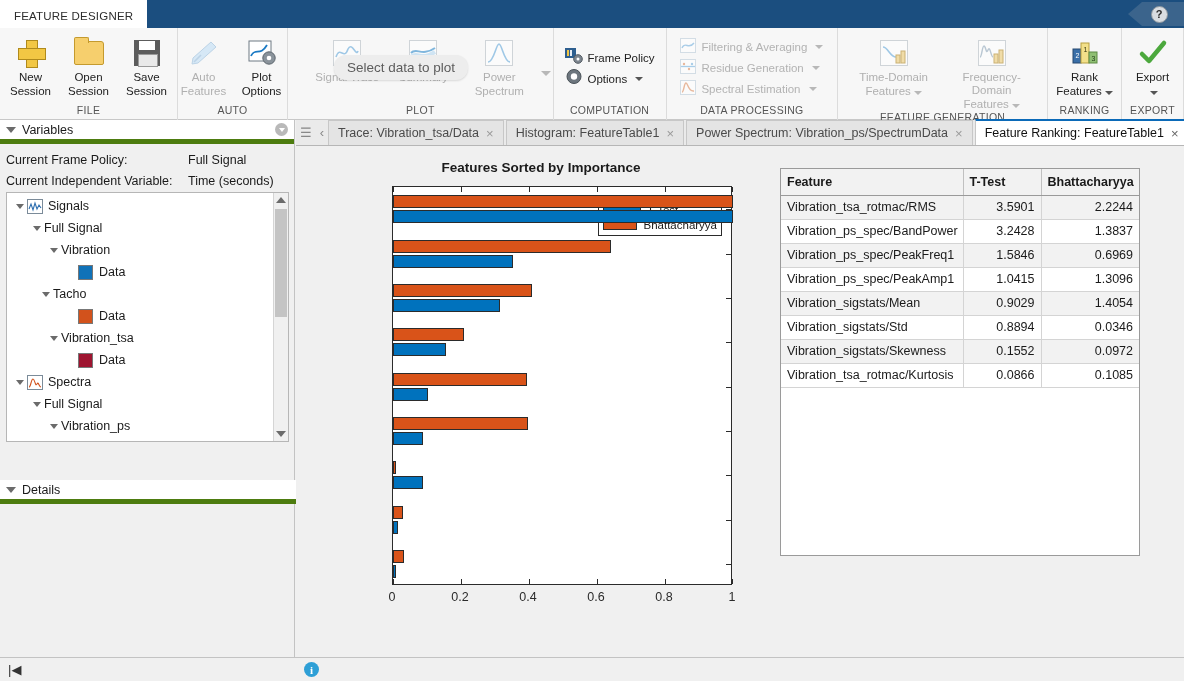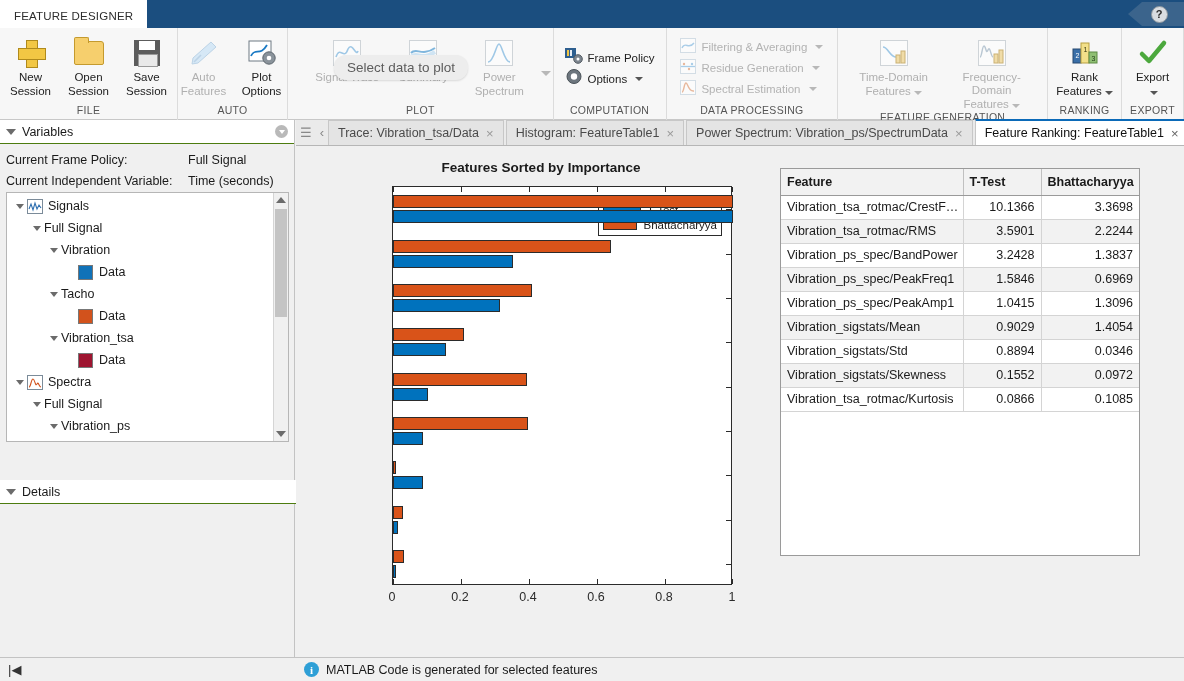--- a/index.html
+++ b/index.html
@@ -89,21 +89,21 @@
                background:#f6cf6d; border:1px solid #c49a2e; border-bottom:none; border-radius:2px 2px 0 0;}
   .ic-save { width: 26px; height: 26px; background:#5c5c5c; position: relative; }
   .ic-save::before { content:""; position:absolute; left:5px; top:1px; width:16px; height:9px; background:#ffffff; }
   .ic-save::after  { content:""; position:absolute; left:4px; top:14px; width:18px; height:11px; background:#e9e9e9; border:1px solid #9a9a9a;}
   .ic-box { width: 28px; height: 26px; border:1px solid #9aa3ab; background:#ffffff; position:relative; overflow:hidden;}
   .ic-box.dim { border-color:#cfd4d8; background:#fbfbfb; }
 
   
   .leftpanel { position: absolute; left: 0; top: 120px; width: 295px; height: 537px; background:#f0f0f0;
                border-right: 1px solid #c3c3c3; }
-  .panel-head { height: 24px; background:#ffffff; border-bottom:1px solid #4d7c0f;
+  .panel-head { height: 24px; background:#ffffff; border-bottom:5px solid #4d7c0f;
                 display:flex; align-items:center; padding:0 6px; }
   .panel-head .ttl { font-size:12.5px; color:#1a1a1a; margin-left:6px; }
   .tri { width:0;height:0;border-left:5px solid transparent;border-right:5px solid transparent;
          border-top:6px solid #6b6b6b; }
   .tri.small { border-left-width:4px;border-right-width:4px;border-top-width:5px; }
   .panel-dot { margin-left:auto; width:13px;height:13px;border-radius:50%;background:#b9b9b9;
                display:flex;align-items:center;justify-content:center; }
   .panel-dot .tri { border-top-color:#ffffff; border-left-width:3px;border-right-width:3px;border-top-width:4px;}
 
   .meta { padding: 5px 8px 6px 6px; font-size: 12.5px; color:#1a1a1a; background:#f0f0f0; }
@@ -495,21 +495,21 @@
             <span class="sw">
               <span class="tri small"></span>
             </span>
             <span>Vibration</span>
           </div>
           <div class="tnode" style="padding-left: 57px;">
             <span class="sw"></span>
             <span class="swatch" style="background: rgb(16, 114, 184);"></span>
             <span>Data</span>
           </div>
-          <div class="tnode" style="padding-left: 40px;">
+          <div class="tnode" style="padding-left: 32px;">
             <span class="sw">
               <span class="tri small"></span>
             </span>
             <span>Tacho</span>
           </div>
           <div class="tnode" style="padding-left: 57px;">
             <span class="sw"></span>
             <span class="swatch" style="background: rgb(210, 82, 28);"></span>
             <span>Data</span>
           </div>
@@ -663,25 +663,20 @@
     <div class="tablewrap">
       <table class="ft">
         <thead>
           <tr>
             <th style="width:182px;">Feature</th>
             <th style="width:78px;text-align:left;">T-Test</th>
             <th style="width:98px;border-right:none;">Bhattacharyya</th>
           </tr>
         </thead>
         <tbody id="table-host">
-            <tr>
-              <td>Vibration_tsa_rotmac/CrestF…</td>
-              <td class="num">10.1366</td>
-              <td class="num" style="border-right: none;">3.3698</td>
-            </tr>
             <tr class="alt">
               <td>Vibration_tsa_rotmac/RMS</td>
               <td class="num">3.5901</td>
               <td class="num" style="border-right: none;">2.2244</td>
             </tr>
             <tr>
               <td>Vibration_ps_spec/BandPower</td>
               <td class="num">3.2428</td>
               <td class="num" style="border-right: none;">1.3837</td>
             </tr>
@@ -717,16 +712,15 @@
             </tr>
           </tbody>
       </table>
     </div>
   </div>
 
   <div class="statusbar">
     <span class="info-i">
       <span>i</span>
     </span>
-    <span class="status-txt">MATLAB Code is generated for selected features</span>
   </div>
 
 </div>
 
 </body></html>

